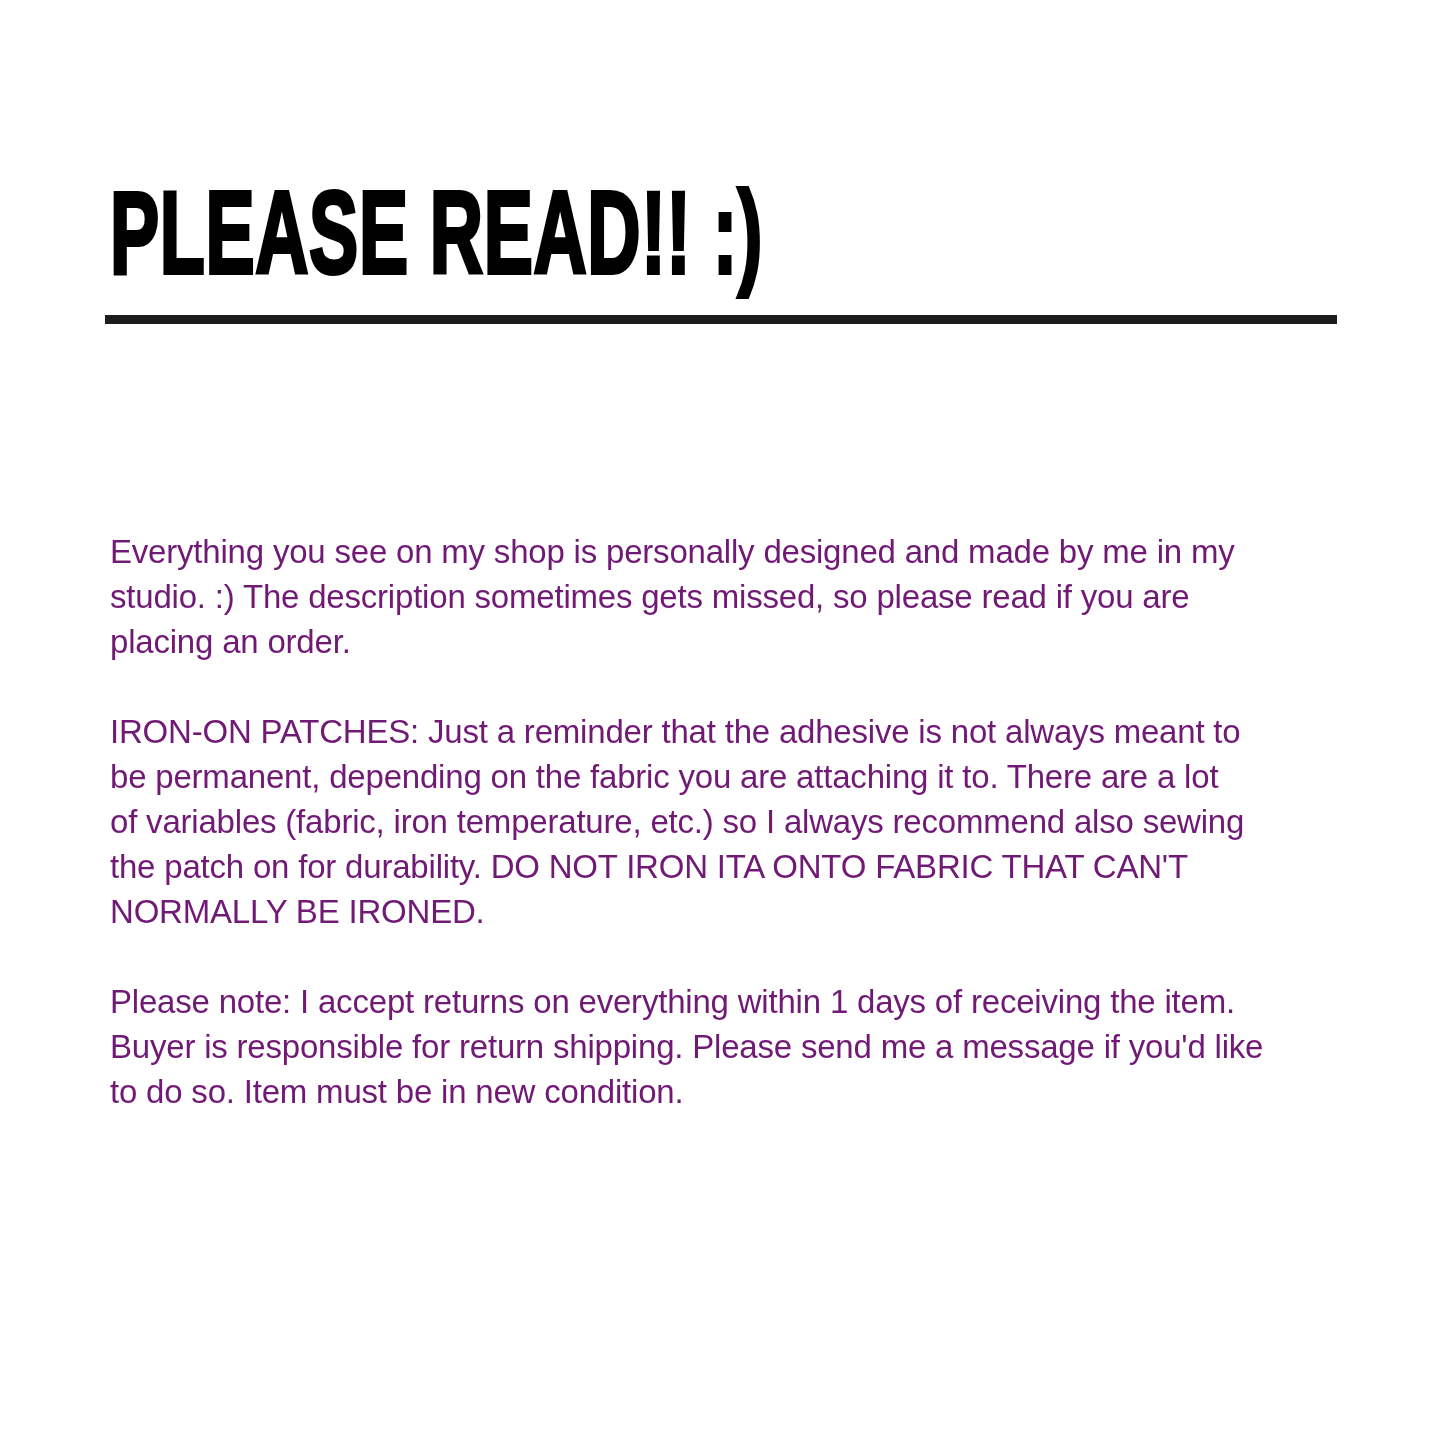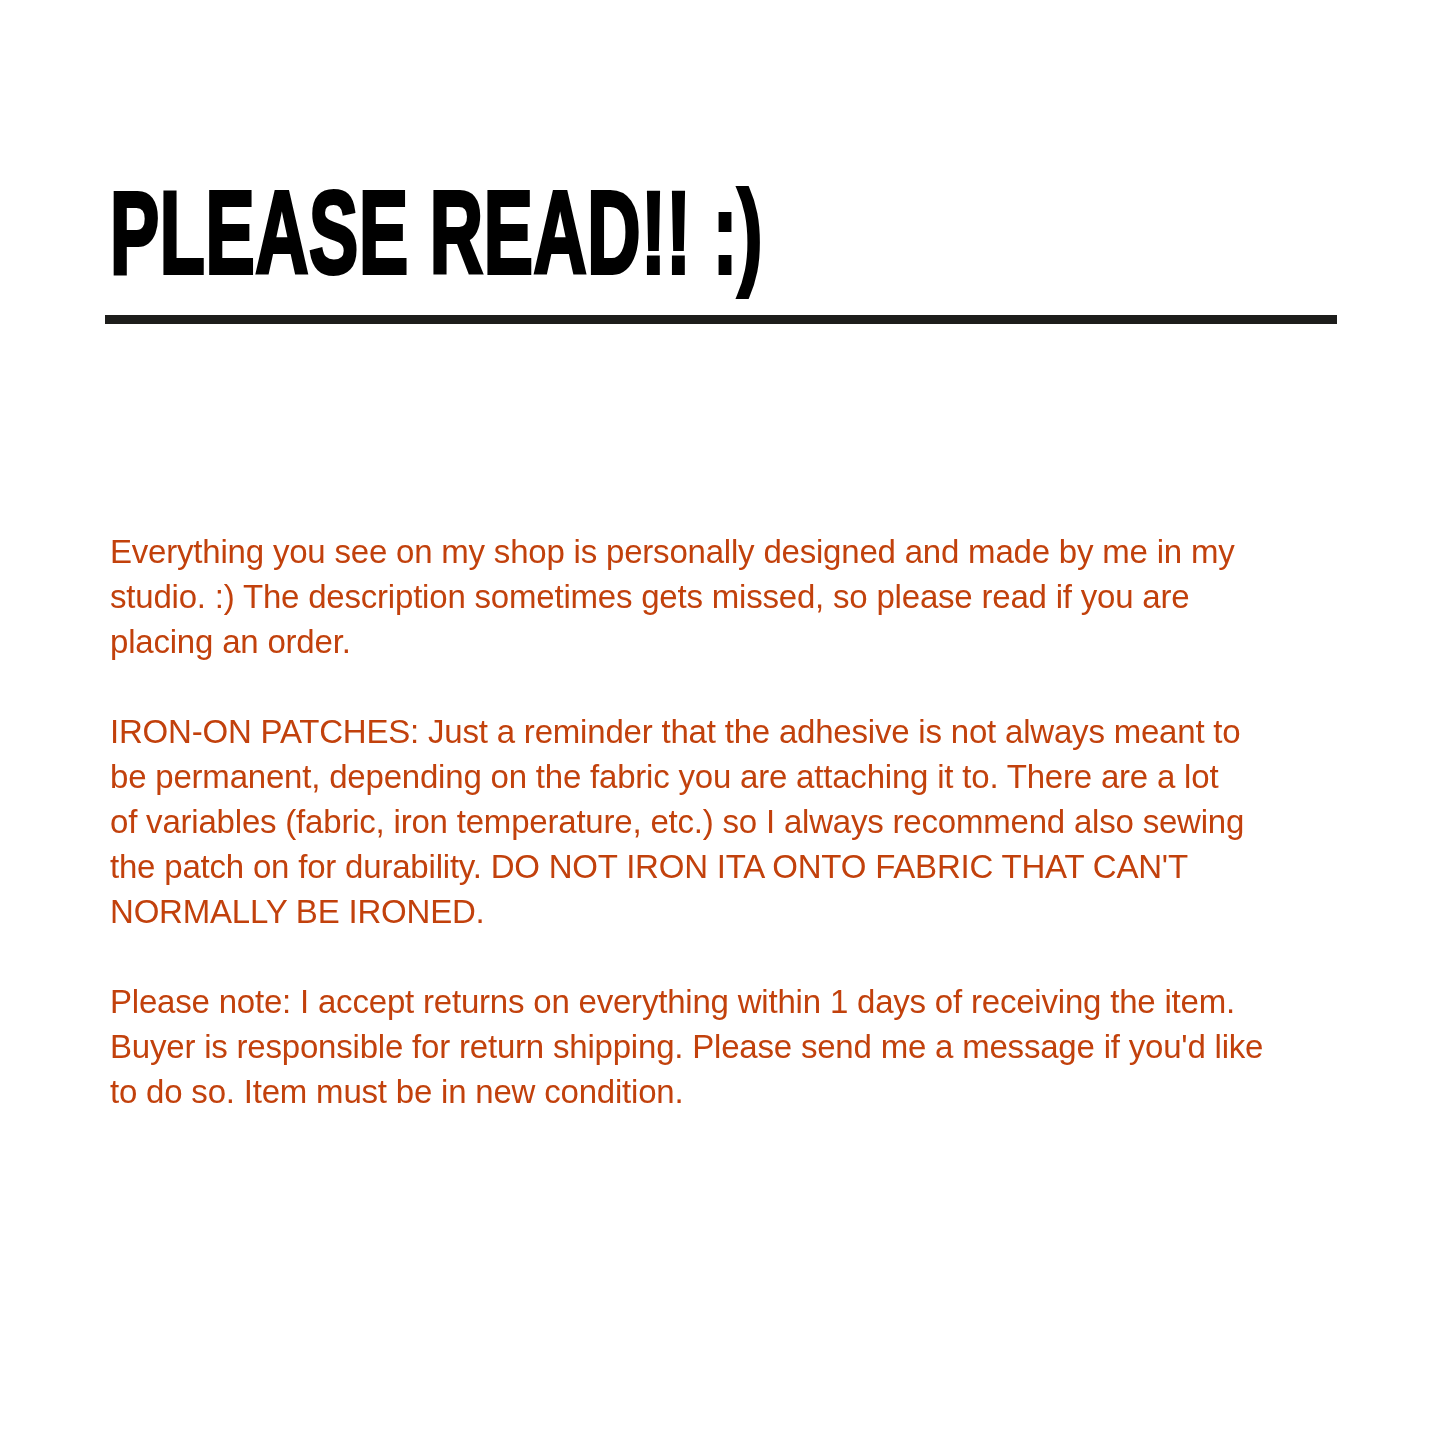--- a/index.html
+++ b/index.html
@@ -39,21 +39,21 @@
     background: #1d1d1b;
     margin-top: 24px;
     margin-left: -5px;
   }
   .body-text {
     margin-top: 205px;
     width: 1270px;
     font-size: 33px;
     line-height: 45px;
     letter-spacing: -0.2px;
-    color: #c2410c;
+    color: #701a75;
   }
   .paragraph {
     white-space: pre-line;
     margin: 0 0 45px 0;
   }
   .paragraph:last-child { margin-bottom: 0; }
 </style>
 </head>
 <body>
 

